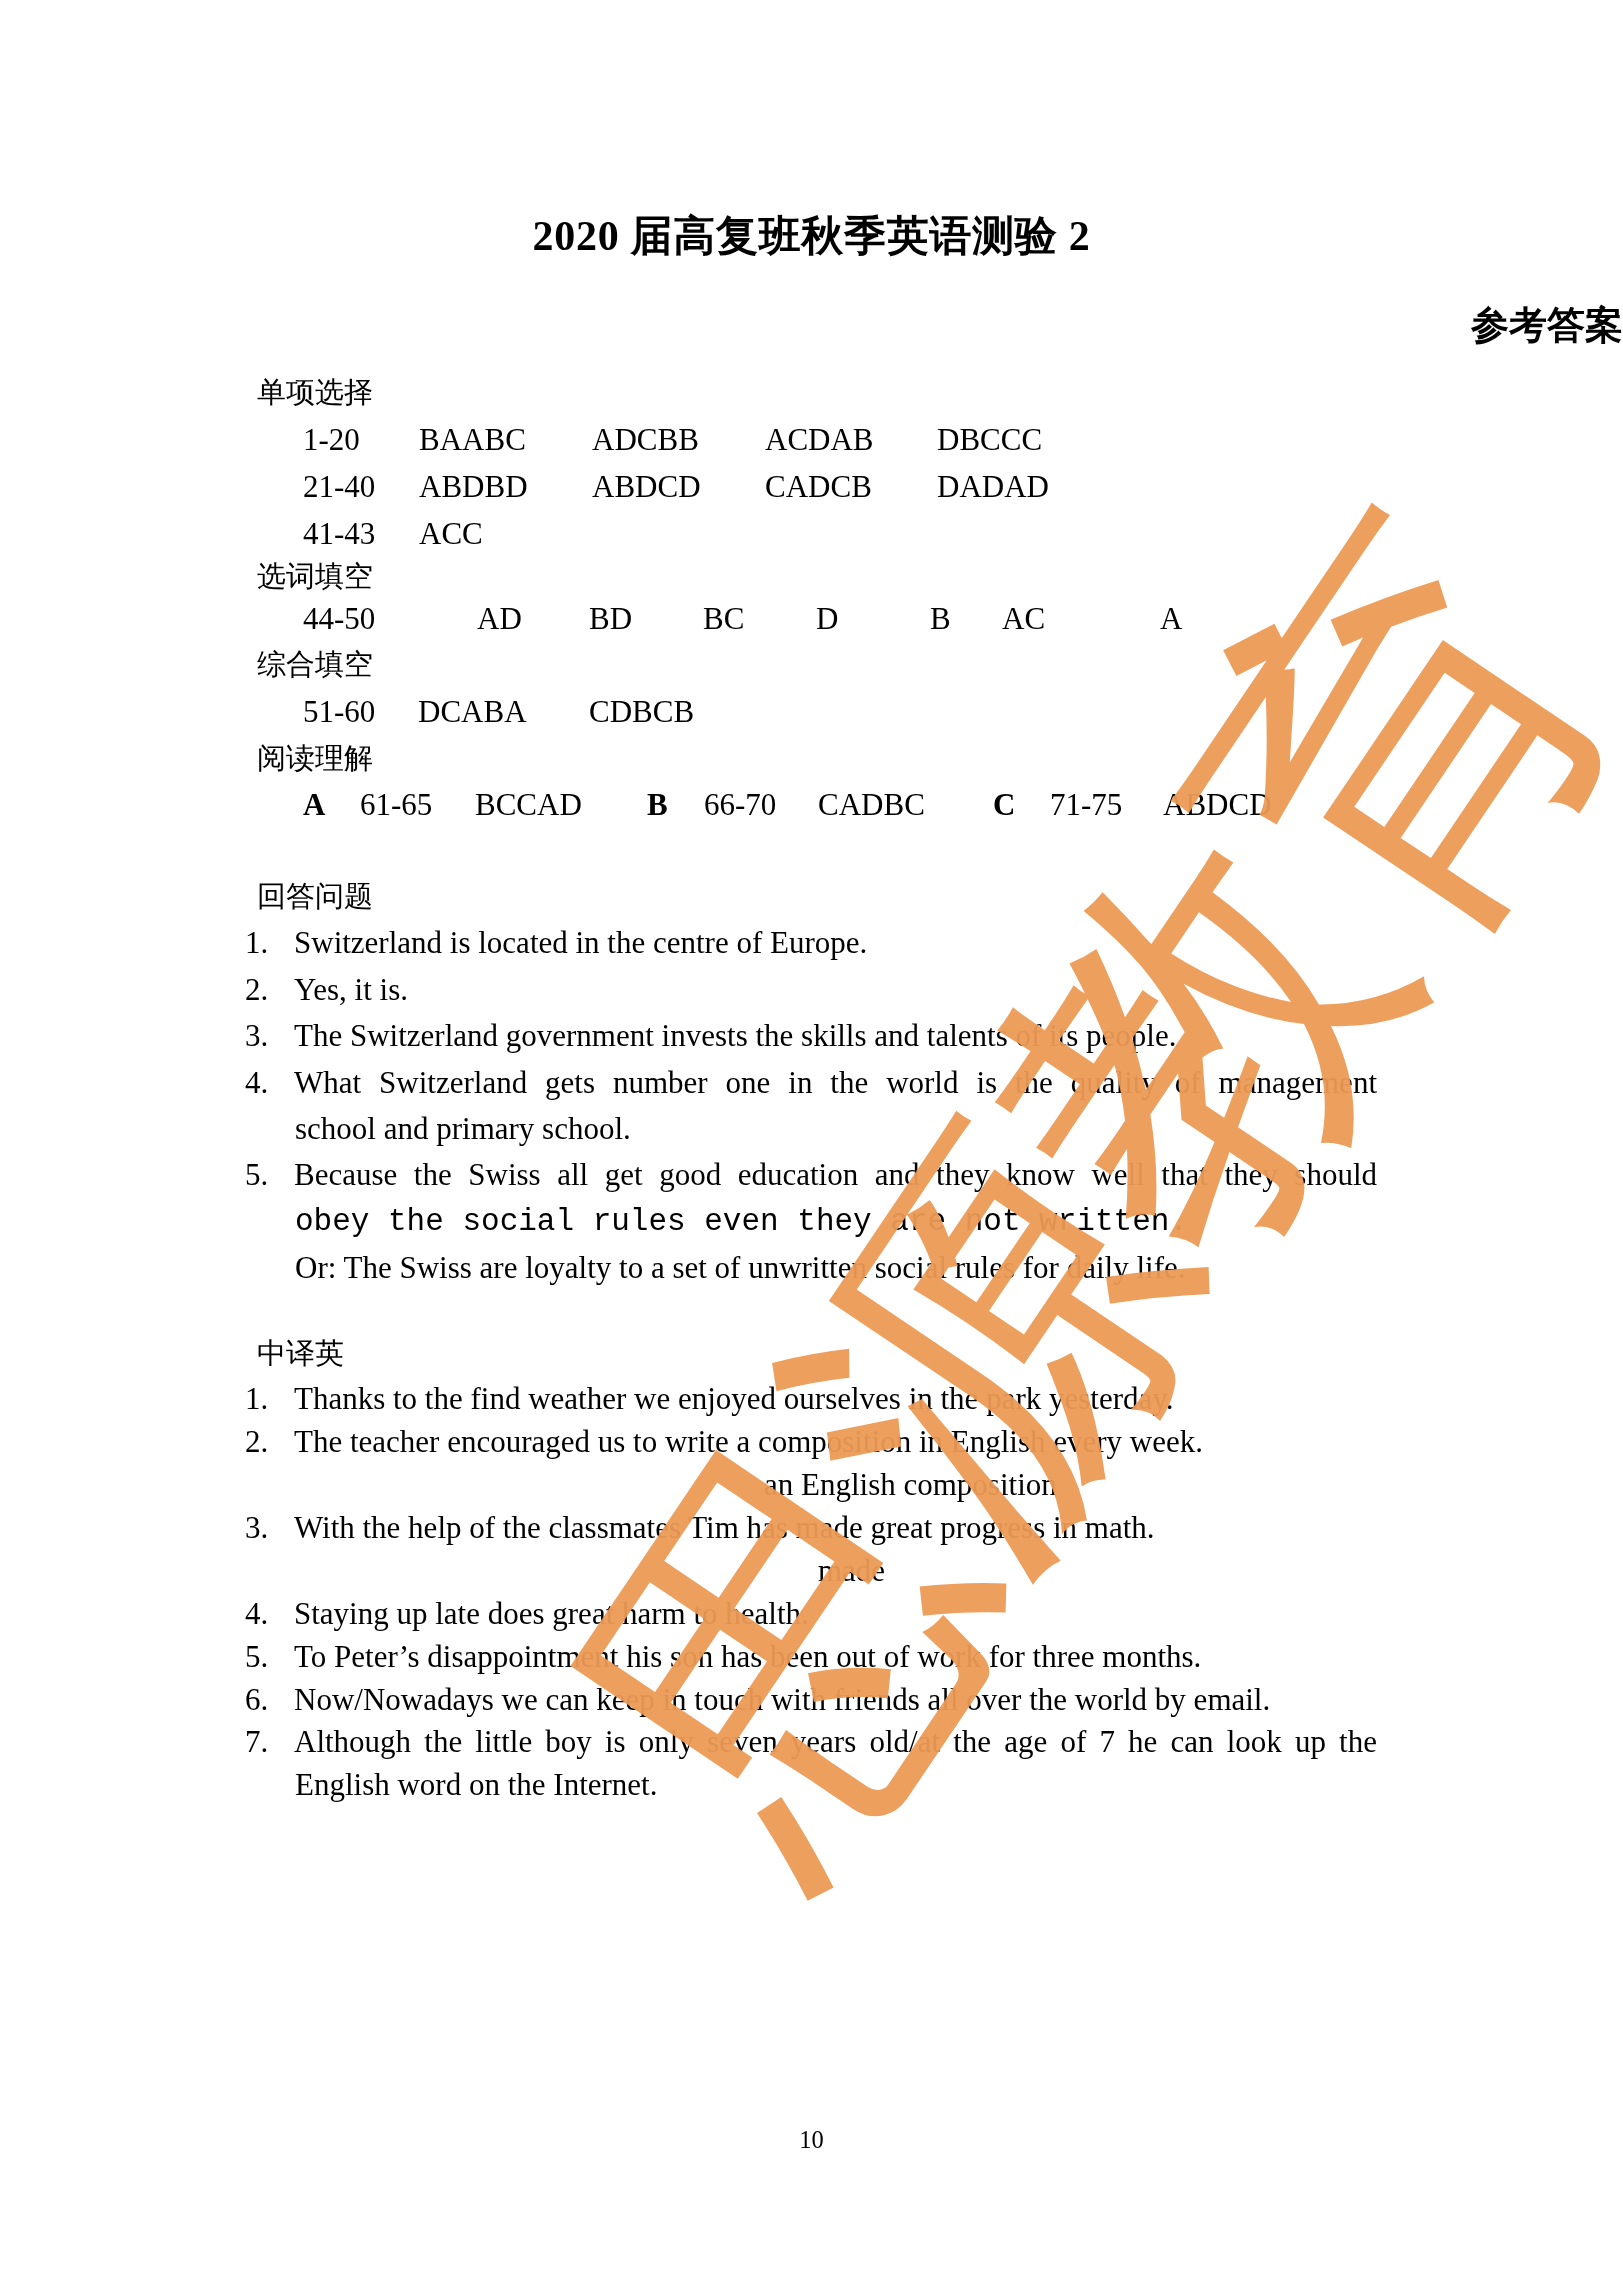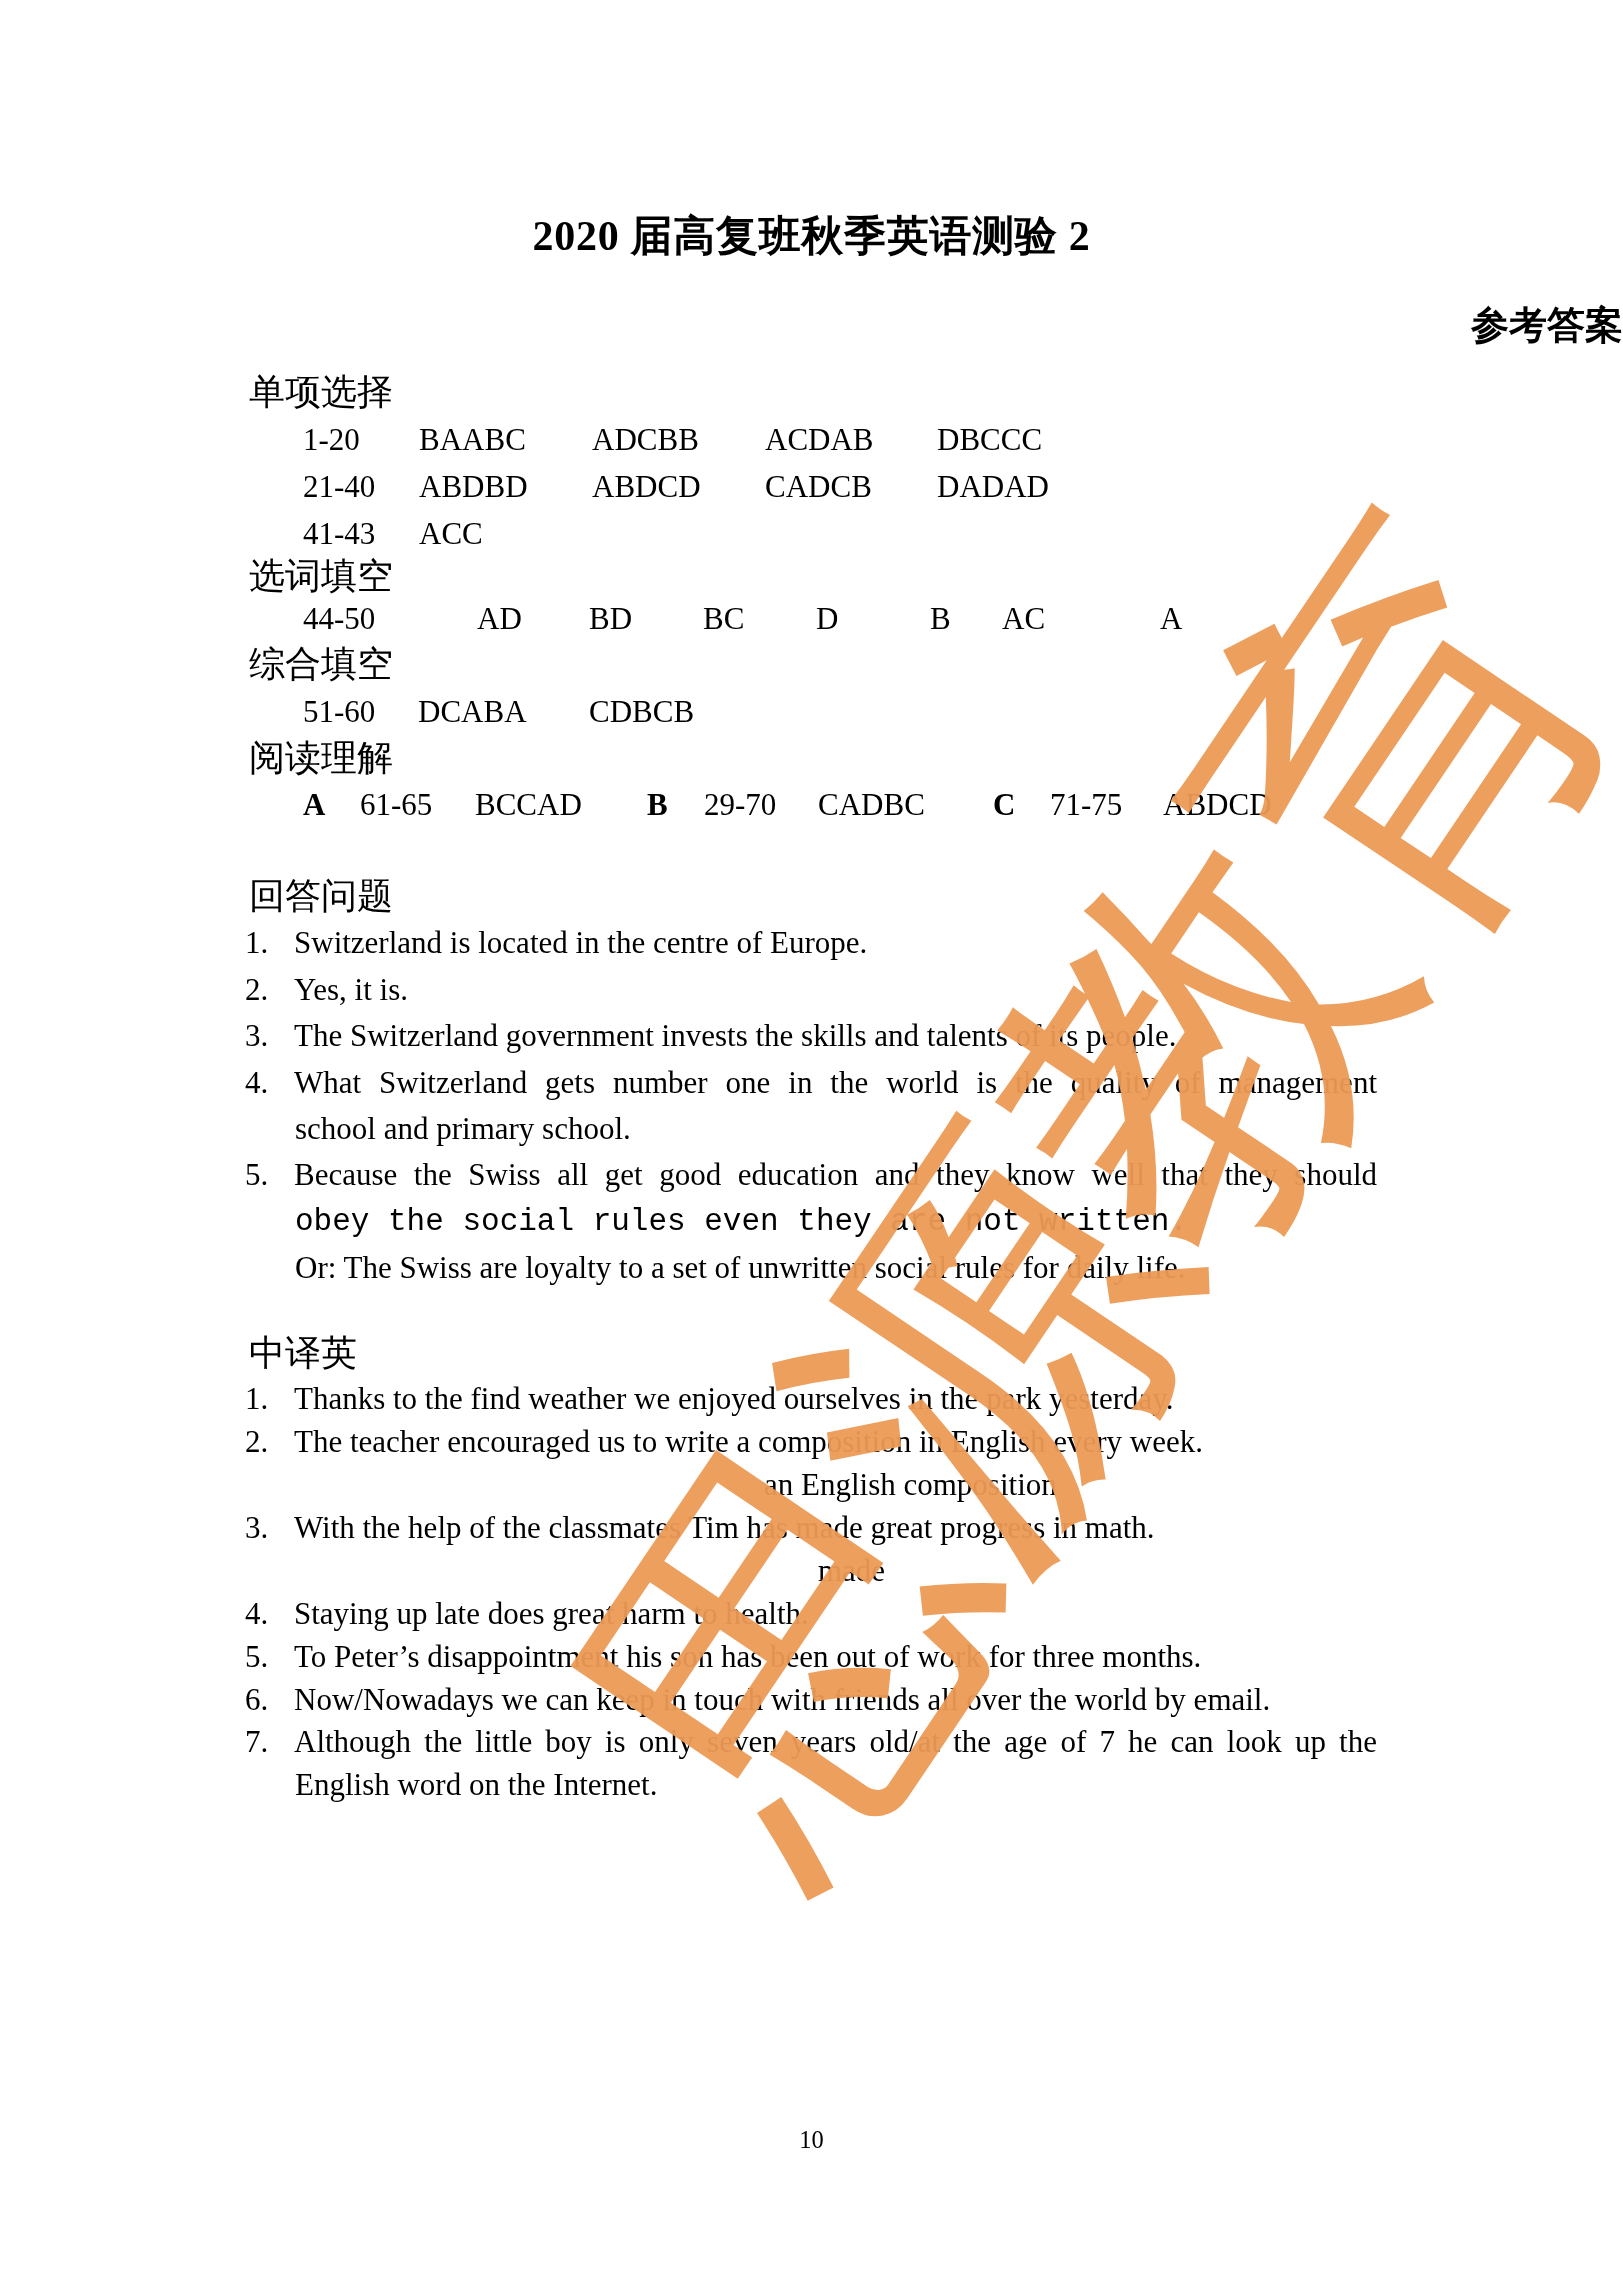--- a/index.html
+++ b/index.html
@@ -3,21 +3,21 @@
 <meta charset="utf-8">
 <style>
   html, body { margin:0; padding:0; background:#ffffff; }
   body { width:1623px; height:2295px; position:relative; overflow:hidden;
          font-family:"Liberation Serif","DejaVu Serif",serif; color:#000; }
   .page { position:absolute; left:0; top:0; width:1623px; height:2295px; }
   .title { position:absolute; left:0; width:1623px; text-align:center; top:208px;
            font-size:42px; font-weight:bold; letter-spacing:0.7px; }
   .subtitle { position:absolute; left:0; width:1623px; text-align:right; top:300px;
            font-size:38px; font-weight:bold; }
-  .sec { position:absolute; left:249px; font-size:36px; line-height:41px; }
+  .sec { position:absolute; left:257px; font-size:29px; line-height:41px; }
   .row { position:absolute; font-size:31px; line-height:41px; white-space:nowrap; }
   .row span { position:absolute; top:0; white-space:nowrap; }
   .b { font-weight:bold; }
   .li { position:absolute; left:245px; width:1132px; font-size:31px; line-height:41px; }
   .li .num { position:absolute; left:0; top:0; }
   .li .txt { position:absolute; left:49px; top:0; width:1083px; }
   .li .txt.j { text-align:justify; text-align-last:justify; }
   .cont { position:absolute; left:295px; font-size:31px; line-height:41px; white-space:nowrap; }
   .note { position:absolute; font-size:31px; line-height:41px; white-space:nowrap;text-align:center; }
   .pagenum { position:absolute; left:0; width:1623px; text-align:center; top:2126px; font-size:24.5px; }
@@ -72,21 +72,21 @@
     <span style="left:115px">DCABA</span>
     <span style="left:286px">CDBCB</span>
   </div>
 
   <div class="sec" style="top:738px;">阅读理解</div>
   <div class="row" style="left:303px; top:784px;">
     <span class="b" style="left:0">A</span>
     <span style="left:57px">61-65</span>
     <span style="left:172px">BCCAD</span>
     <span class="b" style="left:344px">B</span>
-    <span style="left:401px">29-70</span>
+    <span style="left:401px">66-70</span>
     <span style="left:515px">CADBC</span>
     <span class="b" style="left:690px">C</span>
     <span style="left:747px">71-75</span>
     <span style="left:860px">ABDCD</span>
   </div>
 
   <div class="sec" style="top:876px;">回答问题</div>
   <div class="li" style="top:922px;">
     <span class="num">1.</span>
     <span class="txt">Switzerland is located in the centre of Europe.</span>

